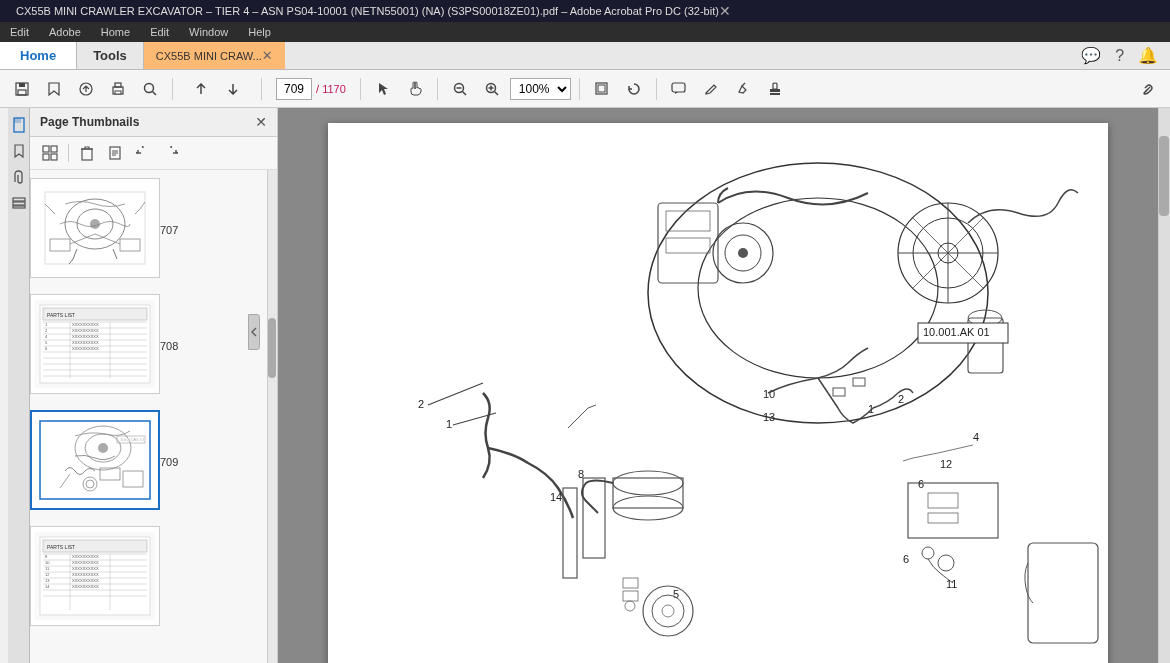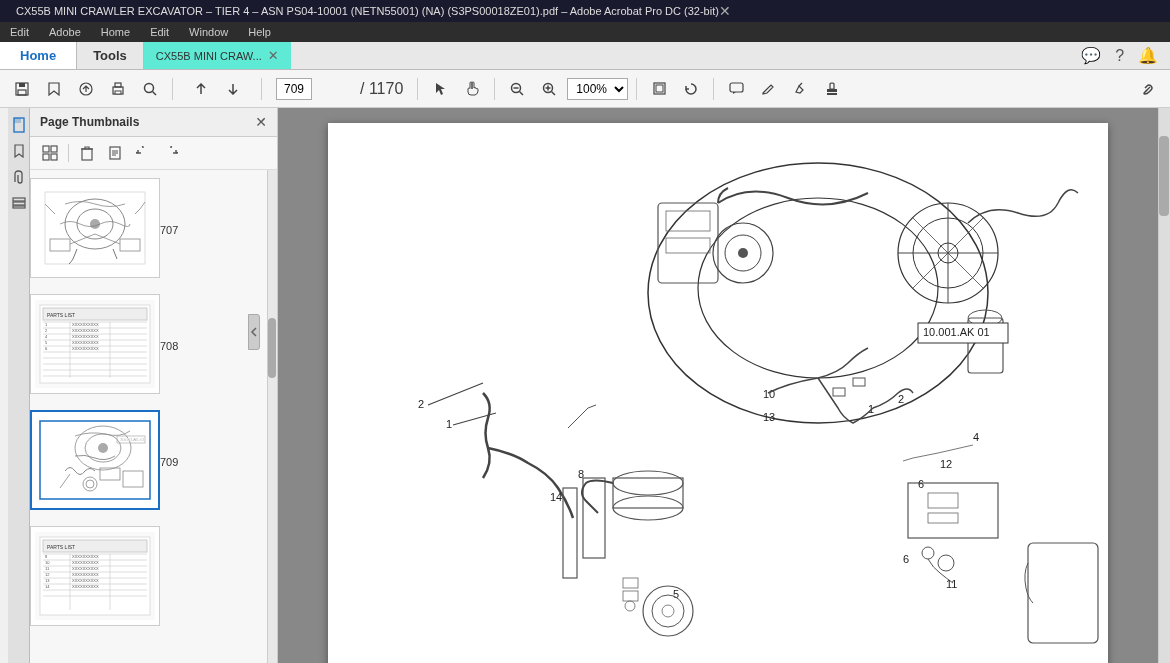--- a/index.html
+++ b/index.html
@@ -58,27 +58,27 @@
       color: #333;
       font-size: 13px;
       font-weight: bold;
       padding: 5px 16px;
       border-right: 1px solid #bbb;
       cursor: pointer;
       display: flex;
       align-items: center;
     }
     .tab-document {
-      background: #5eead4;
+      background: #fdba74;
       color: #333;
       font-size: 11px;
       padding: 5px 12px;
       display: flex;
       align-items: center;
-      gap: 6px;
+      gap: 0;
       cursor: pointer;
       max-width: 200px;
       overflow: hidden;
       white-space: nowrap;
       text-overflow: ellipsis;
     }
     .tab-document .tab-close { cursor: pointer; font-size: 13px; color: #666; }
     .tab-right-icons {
       margin-left: auto;
       display: flex;
@@ -118,21 +118,21 @@
       margin: 0 6px;
     }
     .page-input {
       width: 36px;
       height: 22px;
       border: 1px solid #aaa;
       text-align: center;
       font-size: 12px;
       background: white;
     }
-    .page-total { font-size: 16px; color: #404040; margin-left: 44px; }
+    .page-total { font-size: 11px; color: #be185d; }
     .zoom-select {
       height: 22px;
       border: 1px solid #aaa;
       font-size: 12px;
       padding: 0 4px;
       background: white;
       cursor: pointer;
     }
 
     

